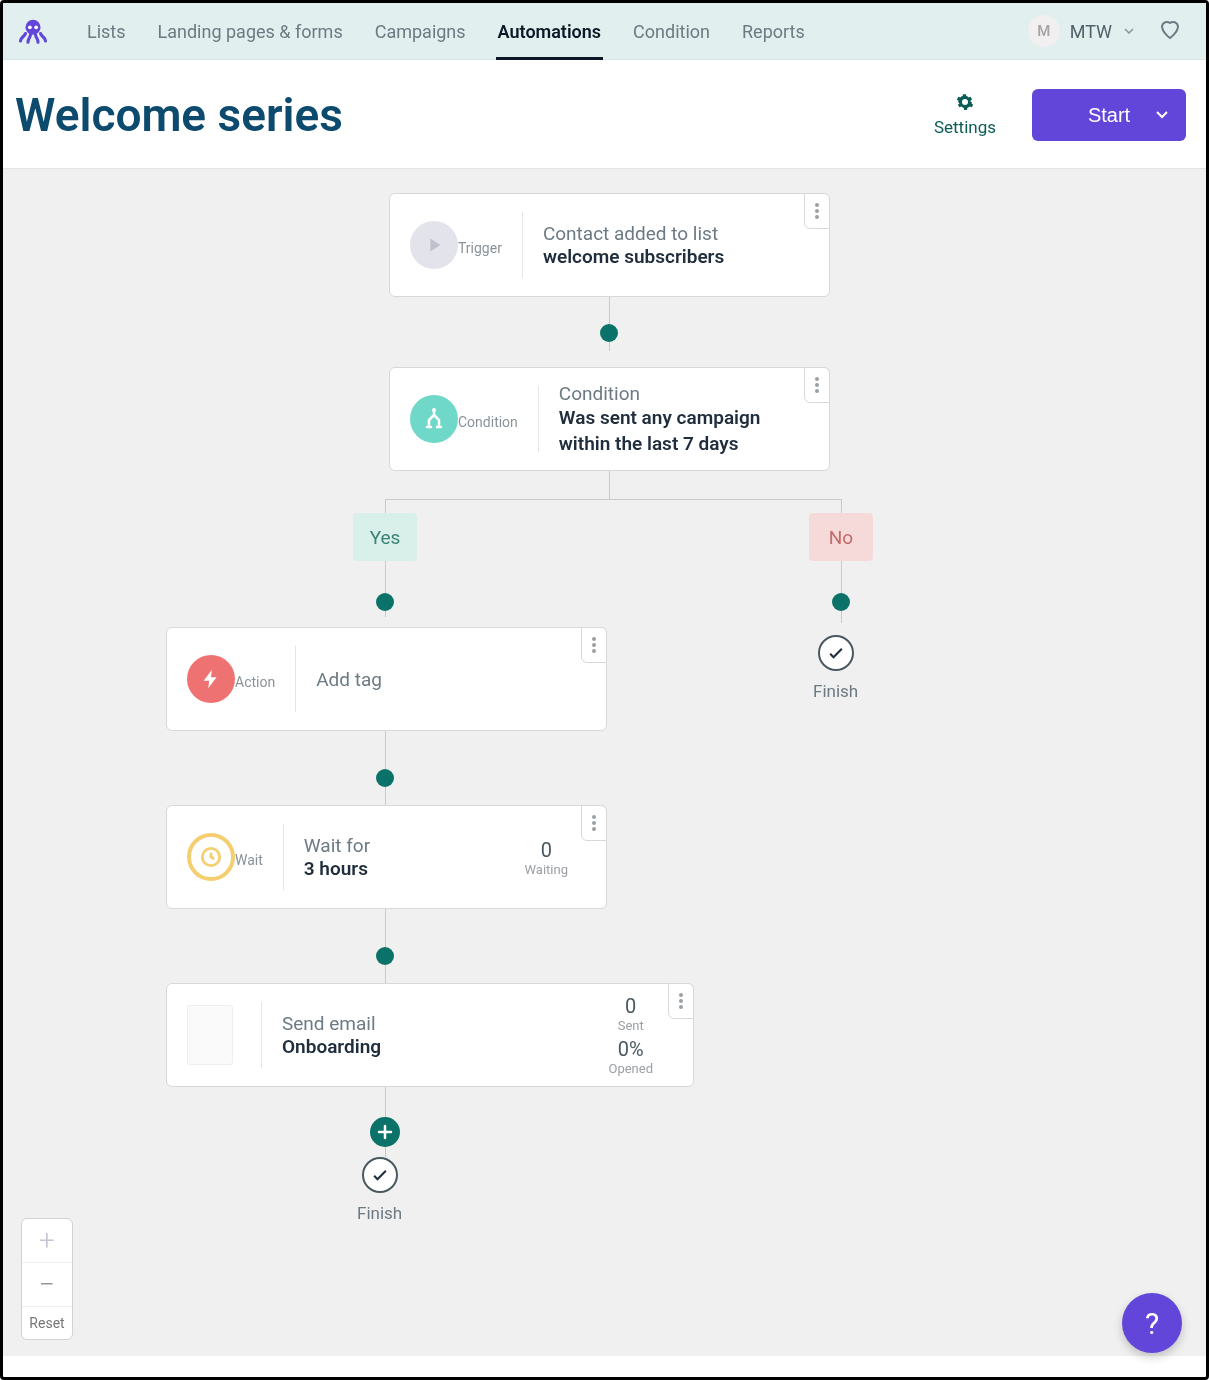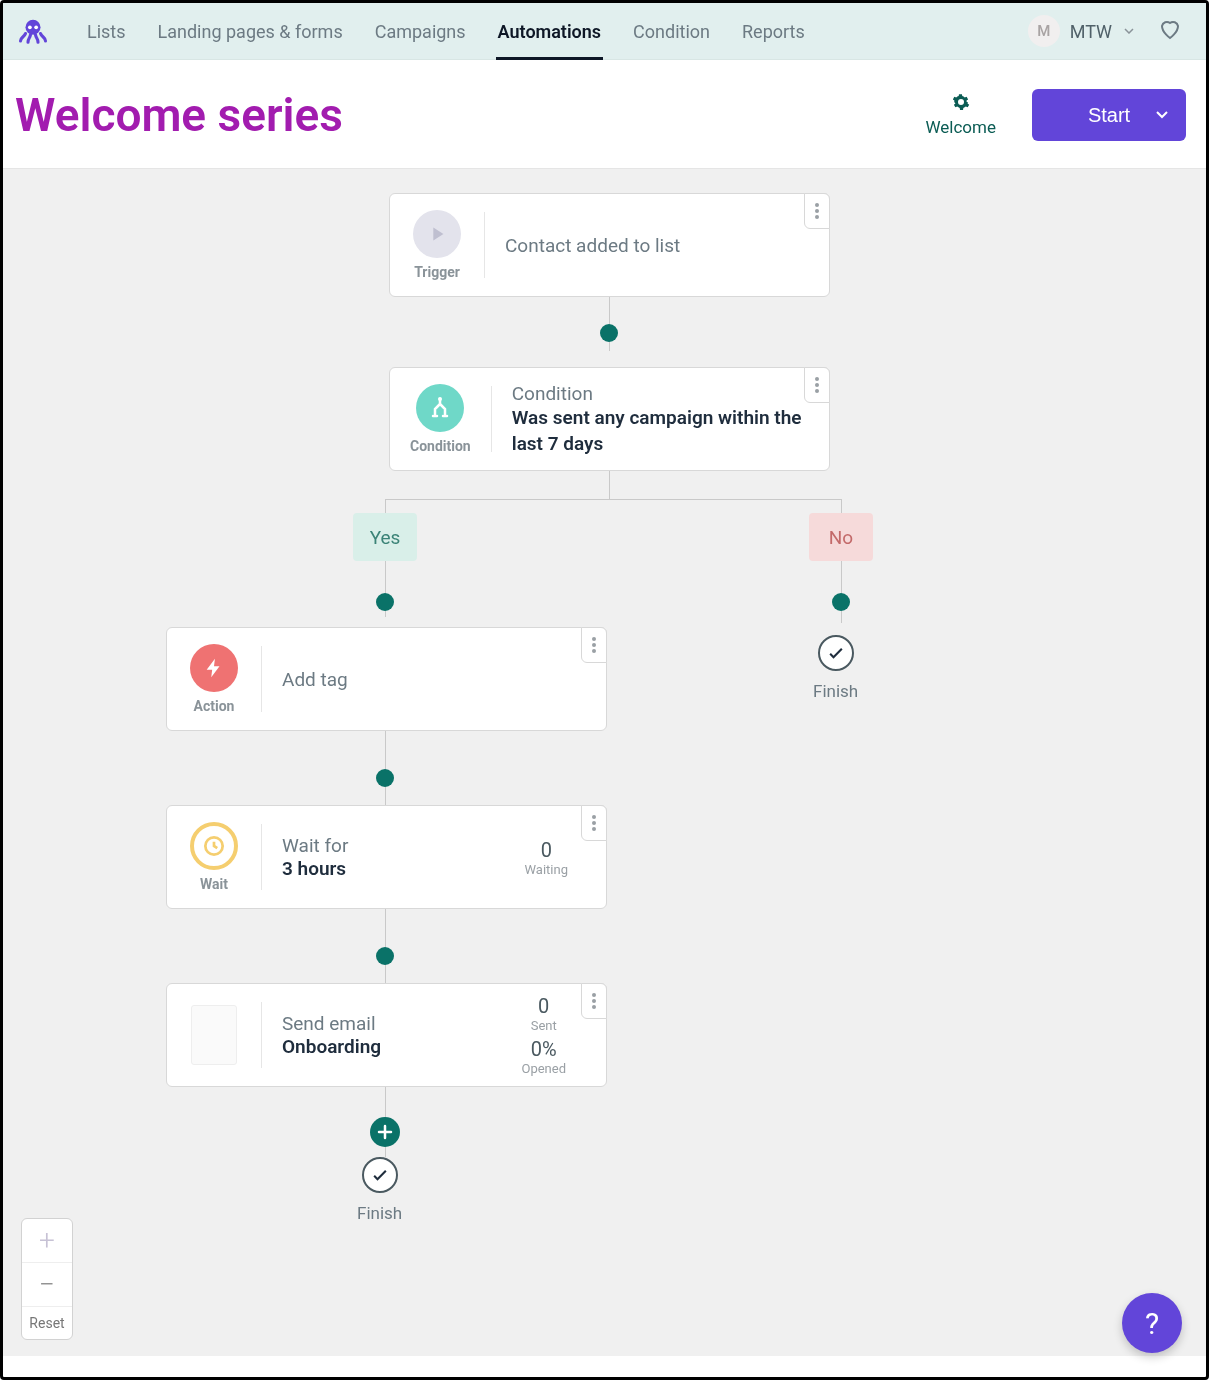--- a/index.html
+++ b/index.html
@@ -77,21 +77,21 @@
   
   .header {
     padding: 28px 20px 26px 12px;
     display: flex;
     align-items: center;
     border-bottom: 1px solid #e5e5e5;
   }
   .header h1 {
     font-size: 46px;
     font-weight: 600;
-    color: #a21caf;
+    color: #0c4a6e;
   }
   .header .spacer { flex: 1; }
   .settings-btn {
     display: flex; flex-direction: column; align-items: center;
     color: #0b5c54;
     font-size: 17px;
     margin-right: 36px;
   }
   .settings-btn .icon { font-size: 18px; margin-bottom: 2px; }
   .start-btn {
@@ -124,24 +124,23 @@
   .node {
     position: absolute;
     background: #fff;
     border: 1px solid #d8d8d8;
     border-radius: 6px;
     display: flex;
     align-items: center;
     padding: 18px 20px;
   }
   .node .icon-col {
-    display: flex; flex-direction: column; align-items: center;
+    display: flex; flex-direction: row; align-items: center;
     margin-right: 20px;
     min-width: 54px;
-    font-weight: bold;
   }
   .node .icon-col .lbl {
     font-size: 14px; color: #8a9399; margin-top: 6px;
   }
   .node .divider {
     width: 1px; background: #e6e6e6;
     align-self: stretch;
     margin-right: 20px;
   }
   .node .body { flex: 1; }
@@ -299,21 +298,21 @@
 
 <div class="header">
   <h1>Welcome series</h1>
   <div class="spacer"></div>
   <a class="settings-btn">
     <span class="icon">
       <svg width="18" height="18" viewBox="0 0 24 24" fill="#0b5c54">
           <path d="M12 8a4 4 0 1 0 0 8 4 4 0 0 0 0-8zm9 4a9 9 0 0 1-.2 1.9l2.1 1.6-2 3.5-2.5-1a9 9 0 0 1-3.3 1.9l-.4 2.6h-4l-.4-2.6a9 9 0 0 1-3.3-1.9l-2.5 1-2-3.5 2.1-1.6A9 9 0 0 1 3 12c0-.6.1-1.3.2-1.9L1.1 8.5l2-3.5 2.5 1a9 9 0 0 1 3.3-1.9L9.3 1.5h4l.4 2.6a9 9 0 0 1 3.3 1.9l2.5-1 2 3.5-2.1 1.6c.1.6.2 1.3.2 1.9z"></path>
         </svg>
     </span>
-    <span>Welcome</span>
+    <span>Settings</span>
   </a>
   <button class="start-btn">
     <span>Start</span>
     <svg class="btn-caret" width="12" height="8" viewBox="0 0 12 8">
         <path d="M1 1l5 5 5-5" stroke="#fff" stroke-width="2" fill="none"></path>
       </svg>
   </button>
 </div>
 
 <div class="canvas">
@@ -323,20 +322,21 @@
       <span class="ic-circle ic-trigger">
         <svg width="22" height="22" viewBox="0 0 24 24" fill="#bfbfd0">
             <path d="M8 5v14l11-7z"></path>
           </svg>
       </span>
       <span class="lbl">Trigger</span>
     </div>
     <div class="divider"></div>
     <div class="body">
       <div class="line1">Contact added to list</div>
+      <div class="line2">welcome subscribers</div>
     </div>
     <div class="more-btn">
       <svg width="4" height="16" viewBox="0 0 4 16">
           <circle cx="2" cy="2" r="2" fill="currentColor"></circle>
           <circle cx="2" cy="8" r="2" fill="currentColor"></circle>
           <circle cx="2" cy="14" r="2" fill="currentColor"></circle>
         </svg>
     </div>
   </div>
   <div class="line-v" style="left:606px; top:128px; height:54px;"></div>
@@ -435,21 +435,21 @@
       <svg width="4" height="16" viewBox="0 0 4 16">
           <circle cx="2" cy="2" r="2" fill="currentColor"></circle>
           <circle cx="2" cy="8" r="2" fill="currentColor"></circle>
           <circle cx="2" cy="14" r="2" fill="currentColor"></circle>
         </svg>
     </div>
   </div>
   <div class="line-v" style="left:382px; top:740px; height:74px;"></div>
   <div class="dot" style="left:373px; top:778px;"></div>
 
-  <div class="node" style="left:163px; top:814px; width:441px; height:104px;">
+  <div class="node" style="left:163px; top:814px; width:528px; height:104px;">
     <div class="icon-col" style="min-width:54px;">
       <span style="width:46px;height:60px;border:1px solid #eee;border-radius:3px;background:#fafafa;"></span>
     </div>
     <div class="divider"></div>
     <div class="body">
       <div class="line1">Send email</div>
       <div class="line2">Onboarding</div>
     </div>
     <div class="stats" style="margin-right:20px;">
       <div class="num">0</div>

